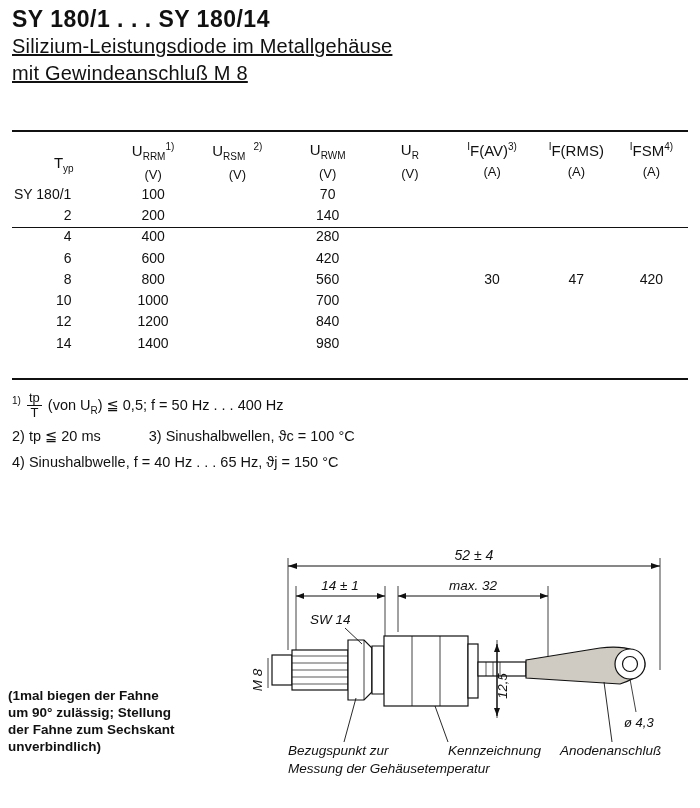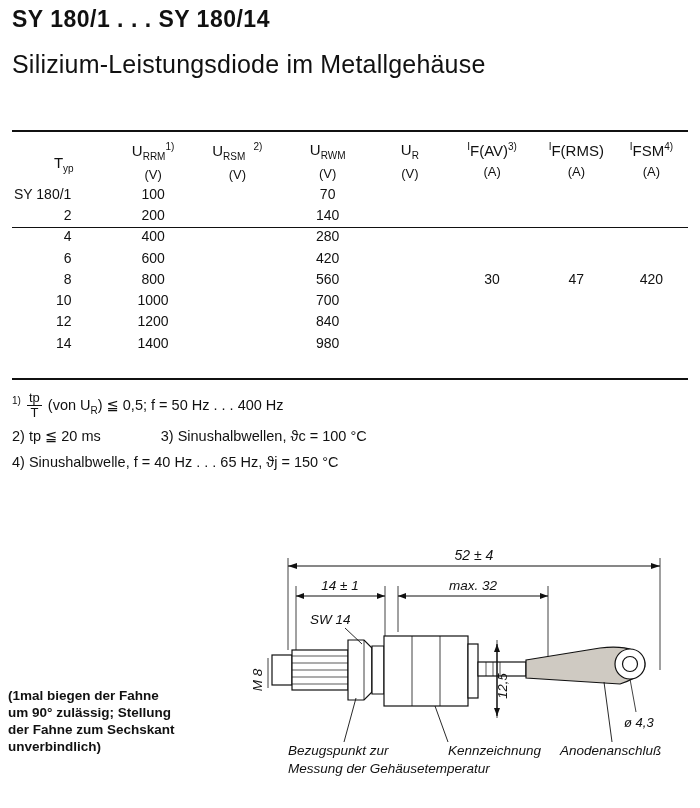--- a/index.html
+++ b/index.html
@@ -29,25 +29,26 @@
     top: 6px;
     width: 600px;
   }
   .doc-code {
     font-size: 23px;
     font-weight: bold;
     letter-spacing: 0.5px;
     line-height: 1.15;
   }
   .doc-sub {
-    font-size: 25px;
+    font-size: 20px;
     font-weight: normal;
     line-height: 1.25;
-    margin-top: 17px;
+    margin-top: 2px;
     letter-spacing: 0.2px;
+    text-decoration: underline;
   }
   .corner-mark {
     position: absolute;
     right: 24px;
     top: 12px;
     width: 17px;
     height: 17px;
     border: 1.5px solid #222;
     border-radius: 50%;
     box-sizing: border-box;
@@ -133,21 +134,21 @@
     vertical-align: middle;
     text-align: center;
     line-height: 1.05;
     font-size: 13px;
     margin: 0 2px;
     position: relative;
     top: -1px;
   }
   .frac .num { display: block; border-bottom: 1.2px solid #111; padding: 0 2px; }
   .frac .den { display: block; padding: 0 2px; }
-  .note-row { display: flex; gap: 60px; margin-bottom: 8px; }
+  .note-row { display: flex; gap: 48px; margin-bottom: 8px; }
 
   
   .drawing {
     position: absolute;
     left: 0;
     top: 540px;
     width: 700px;
     height: 268px;
   }
   .drawing svg { display: block; }
@@ -163,20 +164,21 @@
   }
 </style>
 </head>
 <body>
 
 <div class="page">
 
   <div class="title-block">
     <div class="doc-code">SY 180/1 . . . SY 180/14</div>
     <div class="doc-sub">Silizium-Leistungsdiode im Metallgehäuse</div>
+    <div class="doc-sub">mit Gewindeanschluß M 8</div>
   </div>
   <div class="corner-mark"></div>
 
   <div class="rule thick" id="rule-top"></div>
   <div class="rule thin" id="rule-head"></div>
   <div class="rule thick" id="rule-bottom"></div>
 
   <table class="spec">
     <colgroup>
       <col style="width:100px">

